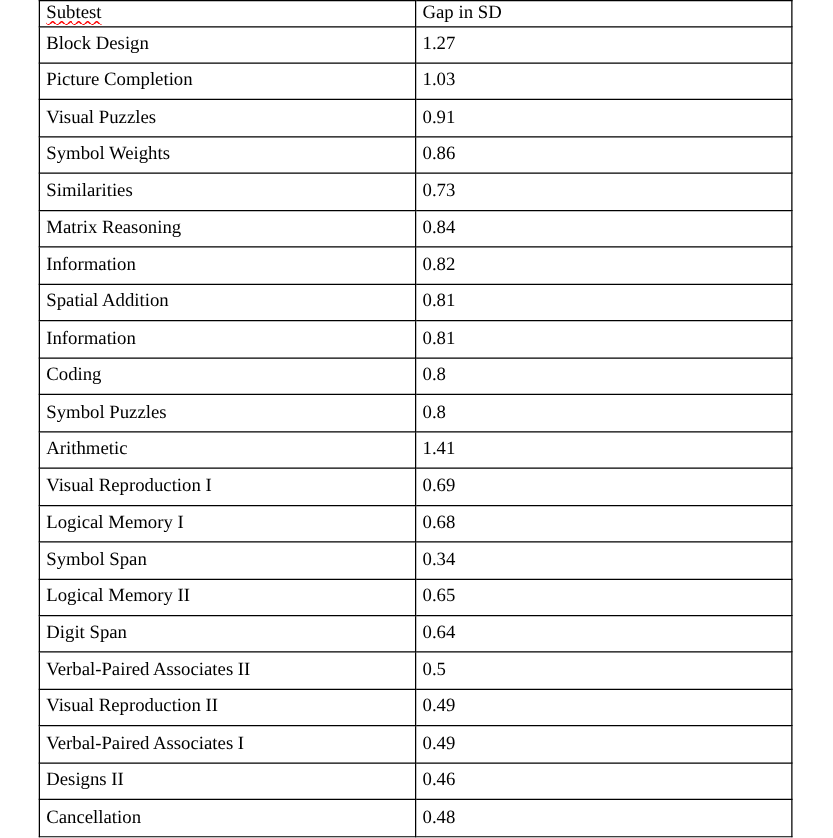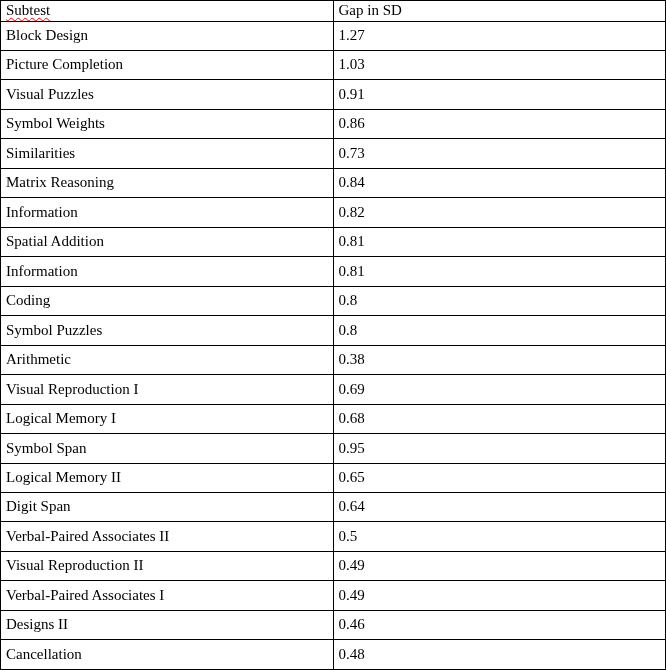--- a/index.html
+++ b/index.html
@@ -8,24 +8,25 @@
     background: #ffffff;
   }
   body {
     width: 666px;
     height: 670px;
     overflow: hidden;
     font-family: "Liberation Serif", "DejaVu Serif", serif;
     color: #000000;
   }
   table.doc-table {
-    width: 666px;
+    width: 603px;
     height: 670px;
     border-collapse: collapse;
     table-layout: fixed;
+    margin-left: 31px;
   }
   table.doc-table th,
   table.doc-table td {
     border: 1px solid #000000;
     width: 50%;
     font-size: 15px;
     font-weight: normal;
     text-align: left;
     vertical-align: middle;
     padding: 1px 4px 2px 5px;
@@ -107,36 +108,36 @@
     <td>0.8</td>
   </tr>
 
   <tr>
     <td>Symbol Puzzles</td>
     <td>0.8</td>
   </tr>
 
   <tr>
     <td>Arithmetic</td>
-    <td>0.38</td>
+    <td>1.41</td>
   </tr>
 
   <tr>
     <td>Visual Reproduction I</td>
     <td>0.69</td>
   </tr>
 
   <tr>
     <td>Logical Memory I</td>
     <td>0.68</td>
   </tr>
 
   <tr>
     <td>Symbol Span</td>
-    <td>0.95</td>
+    <td>0.34</td>
   </tr>
 
   <tr>
     <td>Logical Memory II</td>
     <td>0.65</td>
   </tr>
 
   <tr>
     <td>Digit Span</td>
     <td>0.64</td>

